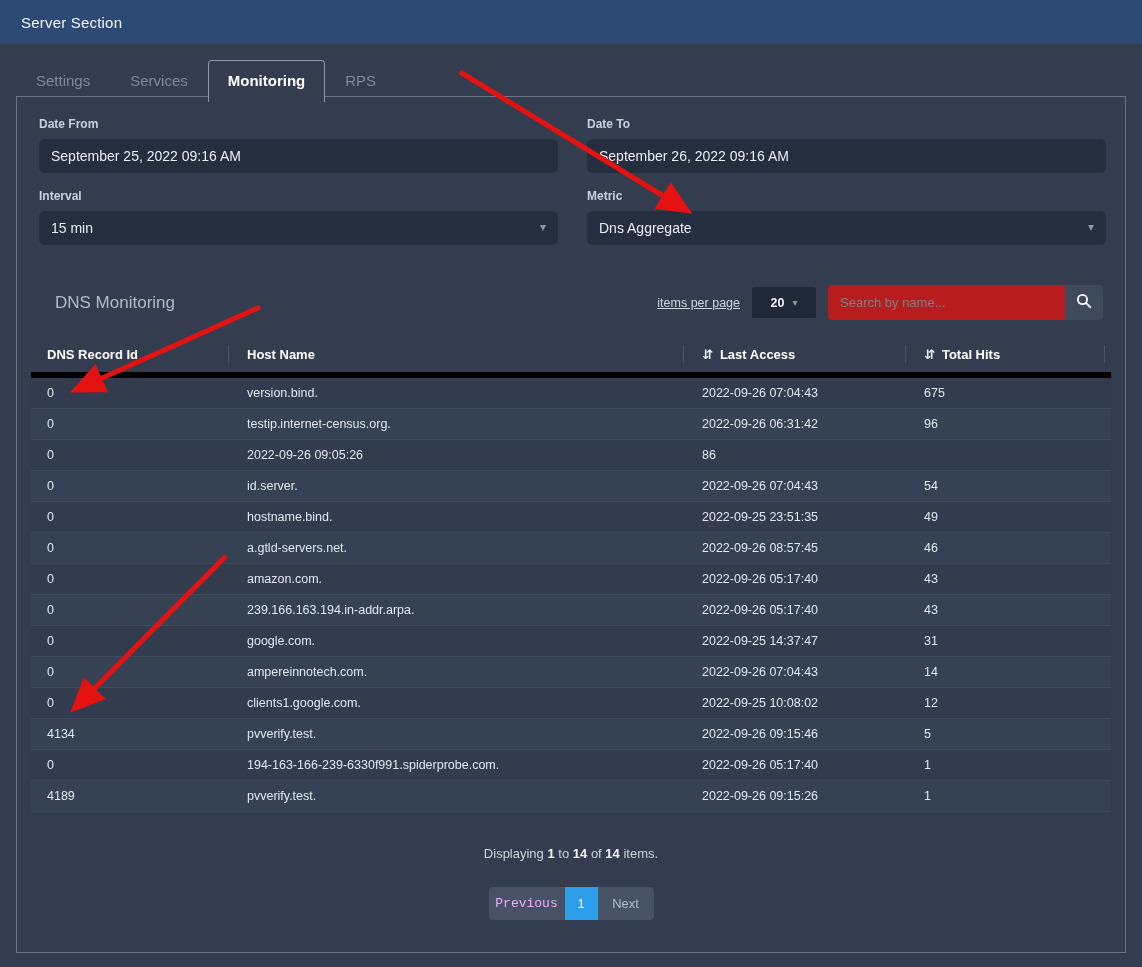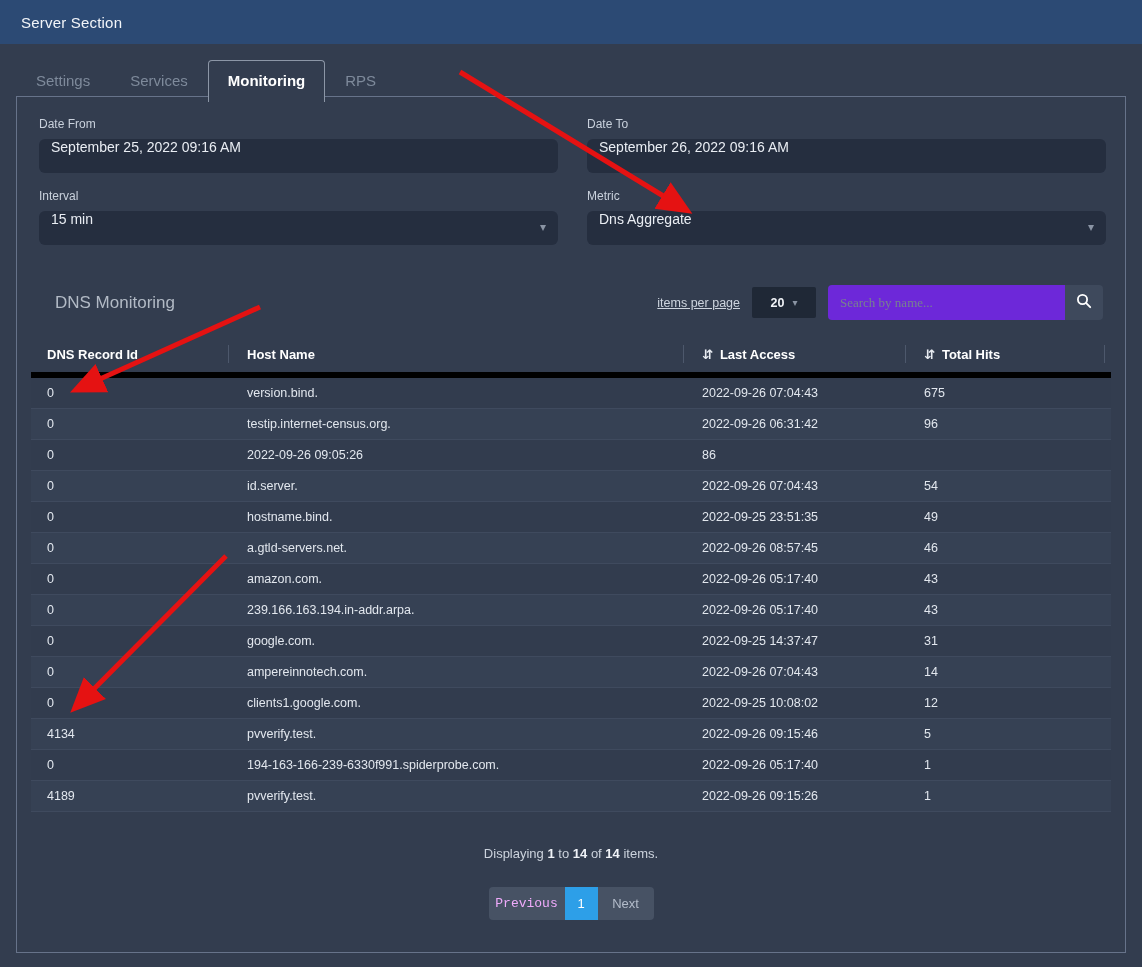--- a/index.html
+++ b/index.html
@@ -33,23 +33,23 @@
   .panel{
     position:absolute;left:16px;top:96px;width:1108px;height:855px;
     border:1px solid #67738a;background:#333d4f;z-index:1;
   }
   
   .filters{
     display:grid;grid-template-columns:519px 519px;column-gap:29px;
     padding:20px 0 0 22px;
   }
   .field{margin-bottom:16px;}
-  .field .flabel{font-size:12px;font-weight:normal;color:#c9d1dc;margin-bottom:8px;}
+  .field .flabel{font-size:12px;font-weight:bold;color:#c9d1dc;margin-bottom:8px;}
   .control{
-    height:34px;background:#252e3f;border-radius:6px;display:flex;
+    height:34px;background:#252e3f;border-radius:6px;display:flex;align-items:center;
     padding:0 12px;color:#e9edf3;font-size:14px;position:relative;cursor:pointer;
   }
   .control .caret{
     position:absolute;right:12px;top:50%;transform:translateY(-54%);
     color:#8a94a4;font-size:12px;pointer-events:none;
   }
   
   .section-head{
     display:flex;align-items:center;padding:24px 22px 0 38px;gap:7px;
   }
@@ -57,23 +57,23 @@
   .section-tools{margin-left:auto;display:flex;align-items:center;}
   .ipp-label{font-size:12.5px;color:#cdd4de;margin-right:12px;text-decoration:underline;}
   .ipp-select{
     height:31px;min-width:48px;background:#1f2836;border-radius:2px;color:#f0f3f7;
     font-size:12.5px;font-weight:bold;display:flex;align-items:center;justify-content:center;
     padding:0 8px;position:relative;cursor:pointer;margin-right:12px;
   }
   .ipp-select .caret{color:#8a94a4;font-size:10px;margin-left:8px;}
   .searchbox{display:flex;align-items:stretch;height:35px;}
   .search-input{
-    width:213px;background:#6d28d9;border:none;outline:none;color:#e9edf3;
+    width:213px;background:#b91c1c;border:none;outline:none;color:#e9edf3;
     font-size:13px;padding:0 12px;border-top-left-radius:4px;border-bottom-left-radius:4px;
-    font-family:Liberation Serif, serif;
+    font-family:Liberation Sans, sans-serif;
   }
   .search-input::placeholder{color:#78828f;}
   .search-btn{
     width:38px;background:#3e495c;border:none;cursor:pointer;
     border-top-right-radius:4px;border-bottom-right-radius:4px;
     display:flex;align-items:center;justify-content:center;
   }
   
   .table{padding:16px 14px 0 14px;}
   .thead{

